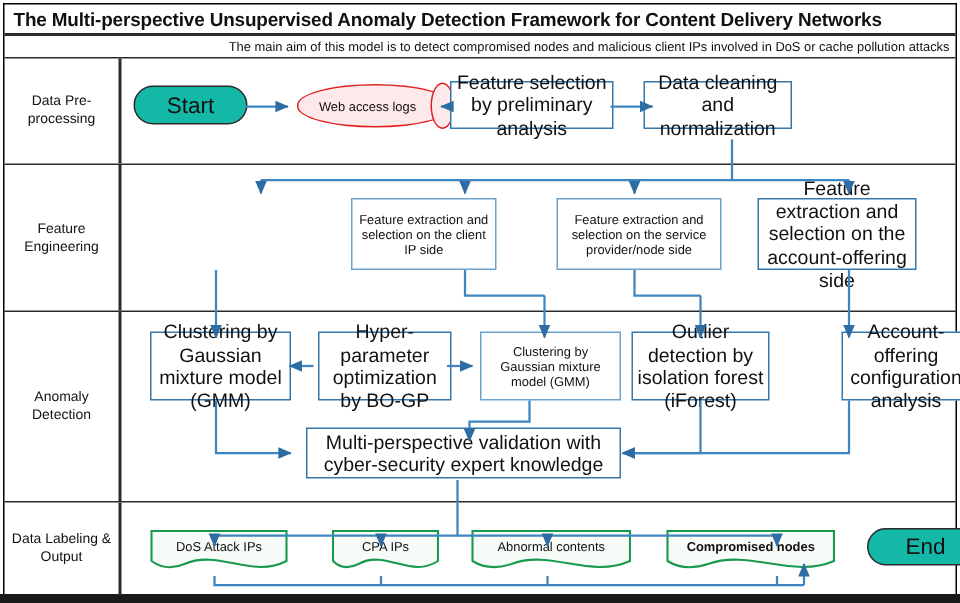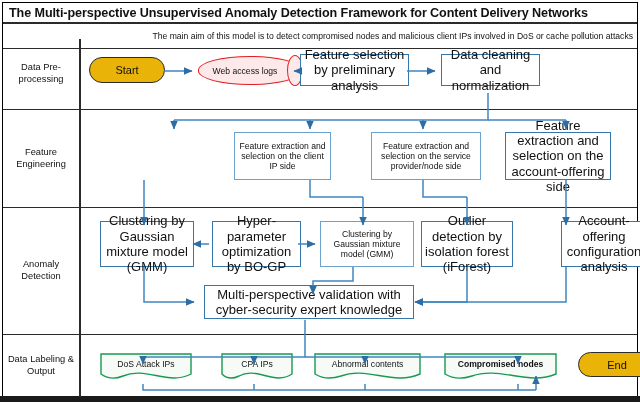--- a/index.html
+++ b/index.html
@@ -9,44 +9,44 @@
   
   .frame{position:absolute;left:2px;top:2px;width:636px;height:396px;border:1px solid #000;box-sizing:border-box;}
   .frame-bottom{position:absolute;left:0px;top:396px;width:640px;height:6px;background:#1a1a1a;}
 
   
   .titlebar{position:absolute;left:3px;top:3px;width:634px;height:21px;
     border-bottom:2px solid #2b2b2b;box-sizing:border-box;display:flex;align-items:center;}
   .titlebar .t{font-size:12.6px;font-weight:bold;color:#111;padding-left:6px;letter-spacing:-0.1px;white-space:nowrap;}
 
   
-  .subbar{position:absolute;left:3px;top:24px;width:634px;height:25px;
+  .subbar{position:absolute;left:3px;top:24px;width:634px;height:15px;
     border-bottom:1px solid #2b2b2b;box-sizing:border-box;display:flex;align-items:center;justify-content:flex-end;}
   .subbar .s{font-size:8.6px;color:#111;padding-right:4px;white-space:nowrap;}
 
   
   .row{position:absolute;left:3px;width:634px;box-sizing:border-box;border-bottom:1px solid #2b2b2b;}
   .row.last{border-bottom:none;}
   .lane-label{position:absolute;left:0;top:0;width:78px;height:100%;
     border-right:2px solid #2b2b2b;box-sizing:border-box;
     display:flex;align-items:center;justify-content:center;text-align:center;
     font-size:9.3px;color:#111;line-height:1.25;padding:0 2px;}
 
   .lane-body{position:absolute;left:78px;top:0;right:0;bottom:0;}
 
   
   .node{position:absolute;box-sizing:border-box;display:flex;align-items:center;
     justify-content:center;text-align:center;line-height:1.18;}
   .box-blue{border:1px solid #3576ab;background:#ffffff;font-size:13px;color:#111;}
   .box-blue-lt{border:1px solid #6ba3ce;background:#ffffff;font-size:8.6px;color:#111;}
 
   
-  .term{position:absolute;box-sizing:border-box;border:1.6px solid #2b2b2b;background:#eab308;
+  .term{position:absolute;box-sizing:border-box;border:1.6px solid #2b2b2b;background:#14b8a6;
     border-radius:999px;display:flex;align-items:center;justify-content:center;
-    font-size:11px;color:#111;}
+    font-size:15px;color:#111;}
 
   
   .cyl{position:absolute;box-sizing:border-box;}
   .cyl .cbody{position:absolute;inset:0;border:1.4px solid #e02020;background:#fde9e9;
     border-radius:50%/14px;}
   .cyl .ccap{position:absolute;right:-1px;top:-1px;bottom:-1px;width:14px;
     border:1.4px solid #e02020;border-radius:50%;background:#fde9e9;}
   .cyl .clabel{position:absolute;inset:0;display:flex;align-items:center;justify-content:center;
     font-size:8.6px;color:#111;padding-right:10px;}
 
@@ -82,21 +82,21 @@
       <div class="term" style="left:8px;top:18px;width:76px;height:26px;">Start</div>
 
       <div class="cyl" style="left:117px;top:17px;width:104px;height:29px;">
         <div class="cbody"></div>
         <div class="ccap"></div>
         <div class="clabel">Web access logs</div>
       </div>
 
       <div class="node box-blue" style="left:219px;top:15px;width:109px;height:32px;padding:0 3px;">Feature selection by preliminary analysis</div>
 
-      <div class="node box-blue" style="left:360px;top:15px;width:99px;height:32px;padding:0 3px;">Data cleaning and normalization</div>
+      <div class="node box-blue" style="left:348px;top:15px;width:99px;height:32px;padding:0 3px;">Data cleaning and normalization</div>
 
     </div>
   </div>
 
   <div class="row" style="top:110px;height:98px;">
     <div class="lane-label">Feature Engineering</div>
     <div class="lane-body">
 
 
       <div class="node box-blue-lt" style="left:153px;top:22px;width:97px;height:48px;padding:0 3px;">Feature extraction and selection on the client IP side</div>

